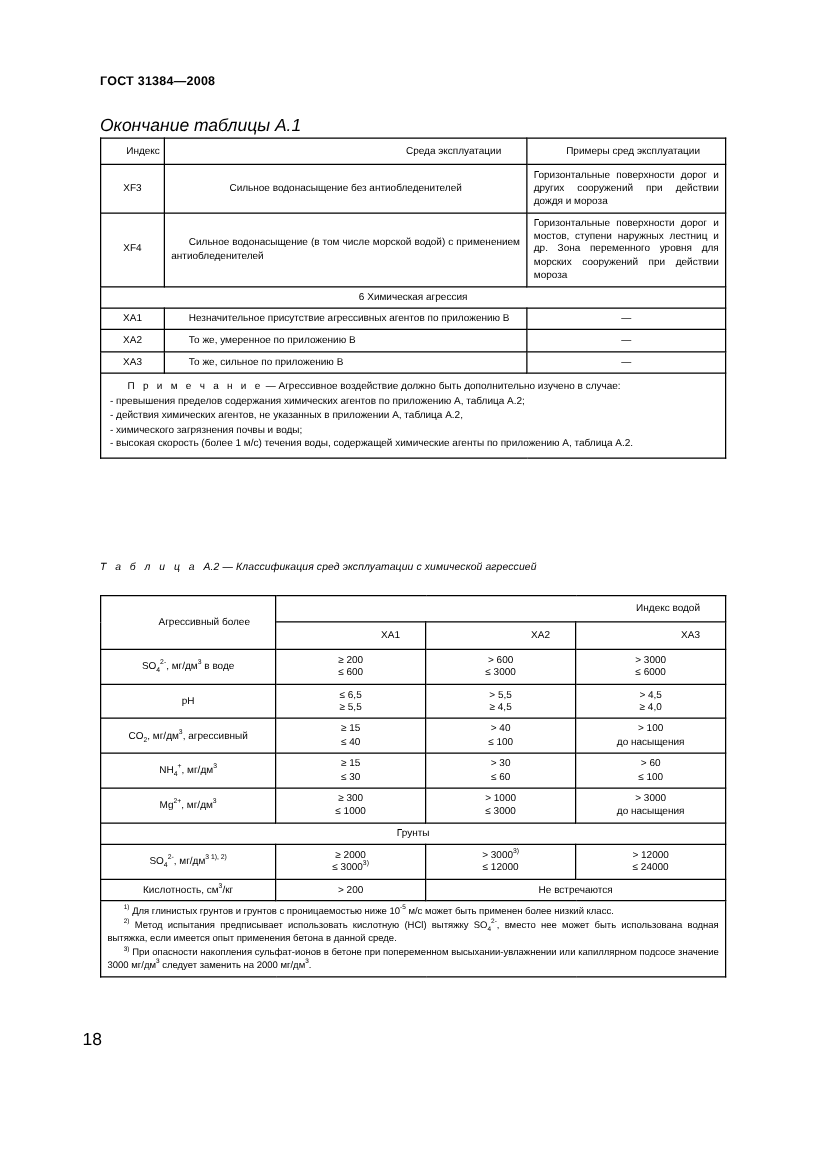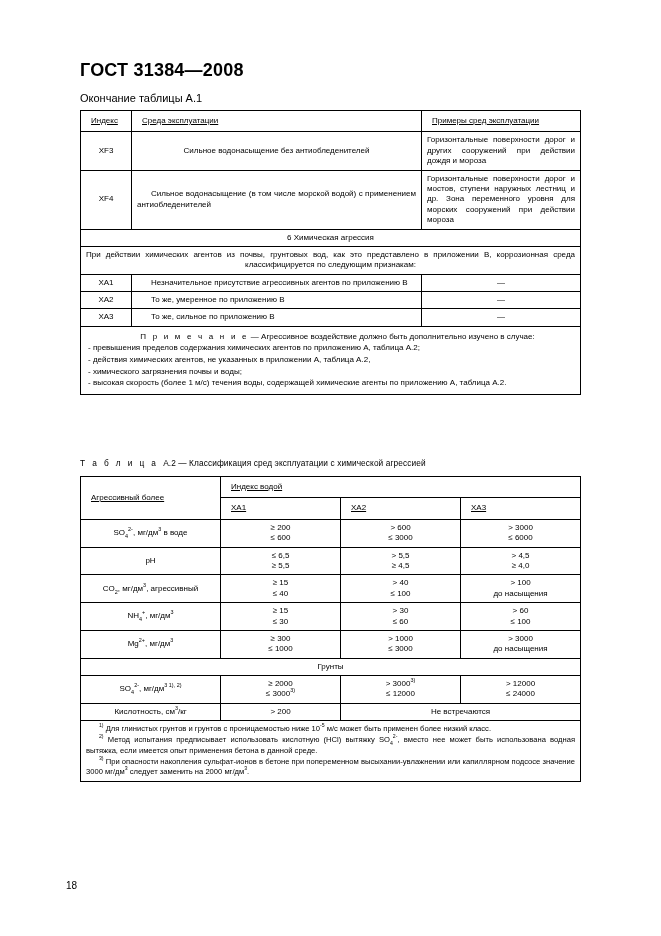--- a/index.html
+++ b/index.html
@@ -21,38 +21,40 @@
     left: 0; top: 0;
     width: 661px;
     height: 936px;
     background: #fff;
   }
 
   .hdr {
     position: absolute;
     left: 80px;
     top: 60px;
-    font-size: 18px;
+    font-size: 10px;
     font-weight: bold;
     letter-spacing: 0.2px;
   }
 
   .caption-cont {
     position: absolute;
     left: 80px;
     top: 92px;
-    font-size: 11px;
+    font-size: 14px;
+    font-style: italic;
   }
 
   .caption-t2 {
     position: absolute;
     left: 80px;
-    top: 458px;
+    top: 448px;
     font-size: 8.3px;
     letter-spacing: 0.1px;
+    font-style: italic;
   }
   .caption-t2 .sp { letter-spacing: 2.4px; }
 
   table.doc {
     position: absolute;
     border-collapse: collapse;
     table-layout: fixed;
     font-size: 8.0px;
     line-height: 1.30;
   }
@@ -81,58 +83,57 @@
   table.doc td.left {
     text-align: left;
     text-indent: 14px;
   }
   table.doc td.notes {
     text-align: left;
     padding: 4px 7px 5px 7px;
     line-height: 1.45;
   }
   table.doc td.notes .nl { display: block; }
-  table.doc td.notes .nl.first { text-indent: 14px; text-align: center; }
+  table.doc td.notes .nl.first { text-indent: 14px; }
   .spaced { letter-spacing: 2.2px; }
 
   #tableA1 {
     left: 80px;
     top: 110px;
     width: 500px;
   }
   #tableA2 {
     left: 80px;
     top: 476px;
     width: 500px;
   }
 
   table.doc td.hdrcell {
-    text-align: left;
+    text-align: right;
     vertical-align: middle;
-    padding: 5px 10px;
-    text-decoration: underline;
+    padding: 5px 20px;
   }
 
   td.fn {
     text-align: left;
     padding: 5px 8px 6px 8px;
     line-height: 1.42;
     font-size: 7.6px;
   }
   td.fn .fnl { display: block; text-align: justify; text-align-last: left; }
   td.fn .fnl.ind { text-indent: 13px; }
 
   sup { font-size: 0.68em; vertical-align: super; line-height: 0; }
   sub { font-size: 0.68em; vertical-align: sub; line-height: 0; }
 
   .pagenum {
     position: absolute;
     left: 66px;
-    top: 880px;
-    font-size: 10px;
+    top: 823px;
+    font-size: 14px;
   }
 </style>
 </head>
 <body>
 
 <div class="page">
 
   <div class="hdr">ГОСТ 31384—2008</div>
 
   <div class="caption-cont">Окончание таблицы А.1</div>
@@ -160,23 +161,20 @@
       <tr>
         <td>XF4</td>
         <td class="just">Сильное водонасыщение (в том числе морской водой) с применением антиобледенителей</td>
         <td class="just-nohang">Горизонтальные поверхности дорог и мостов, ступени наружных лестниц и др. Зона переменного уровня для морских сооружений при действии мороза</td>
       </tr>
 
       <tr>
         <td colspan="3">6 Химическая агрессия</td>
       </tr>
 
-      <tr>
-        <td colspan="3" class="ctr-just">При действии химических агентов из почвы, грунтовых вод, как это представлено в приложении В, коррозионная среда классифицируется по следующим признакам:</td>
-      </tr>
 
       <tr>
         <td>XA1</td>
         <td class="just">Незначительное присутствие агрессивных агентов по приложению В</td>
         <td>—</td>
       </tr>
       <tr>
         <td>XA2</td>
         <td class="left">То же, умеренное по приложению В</td>
         <td>—</td>

